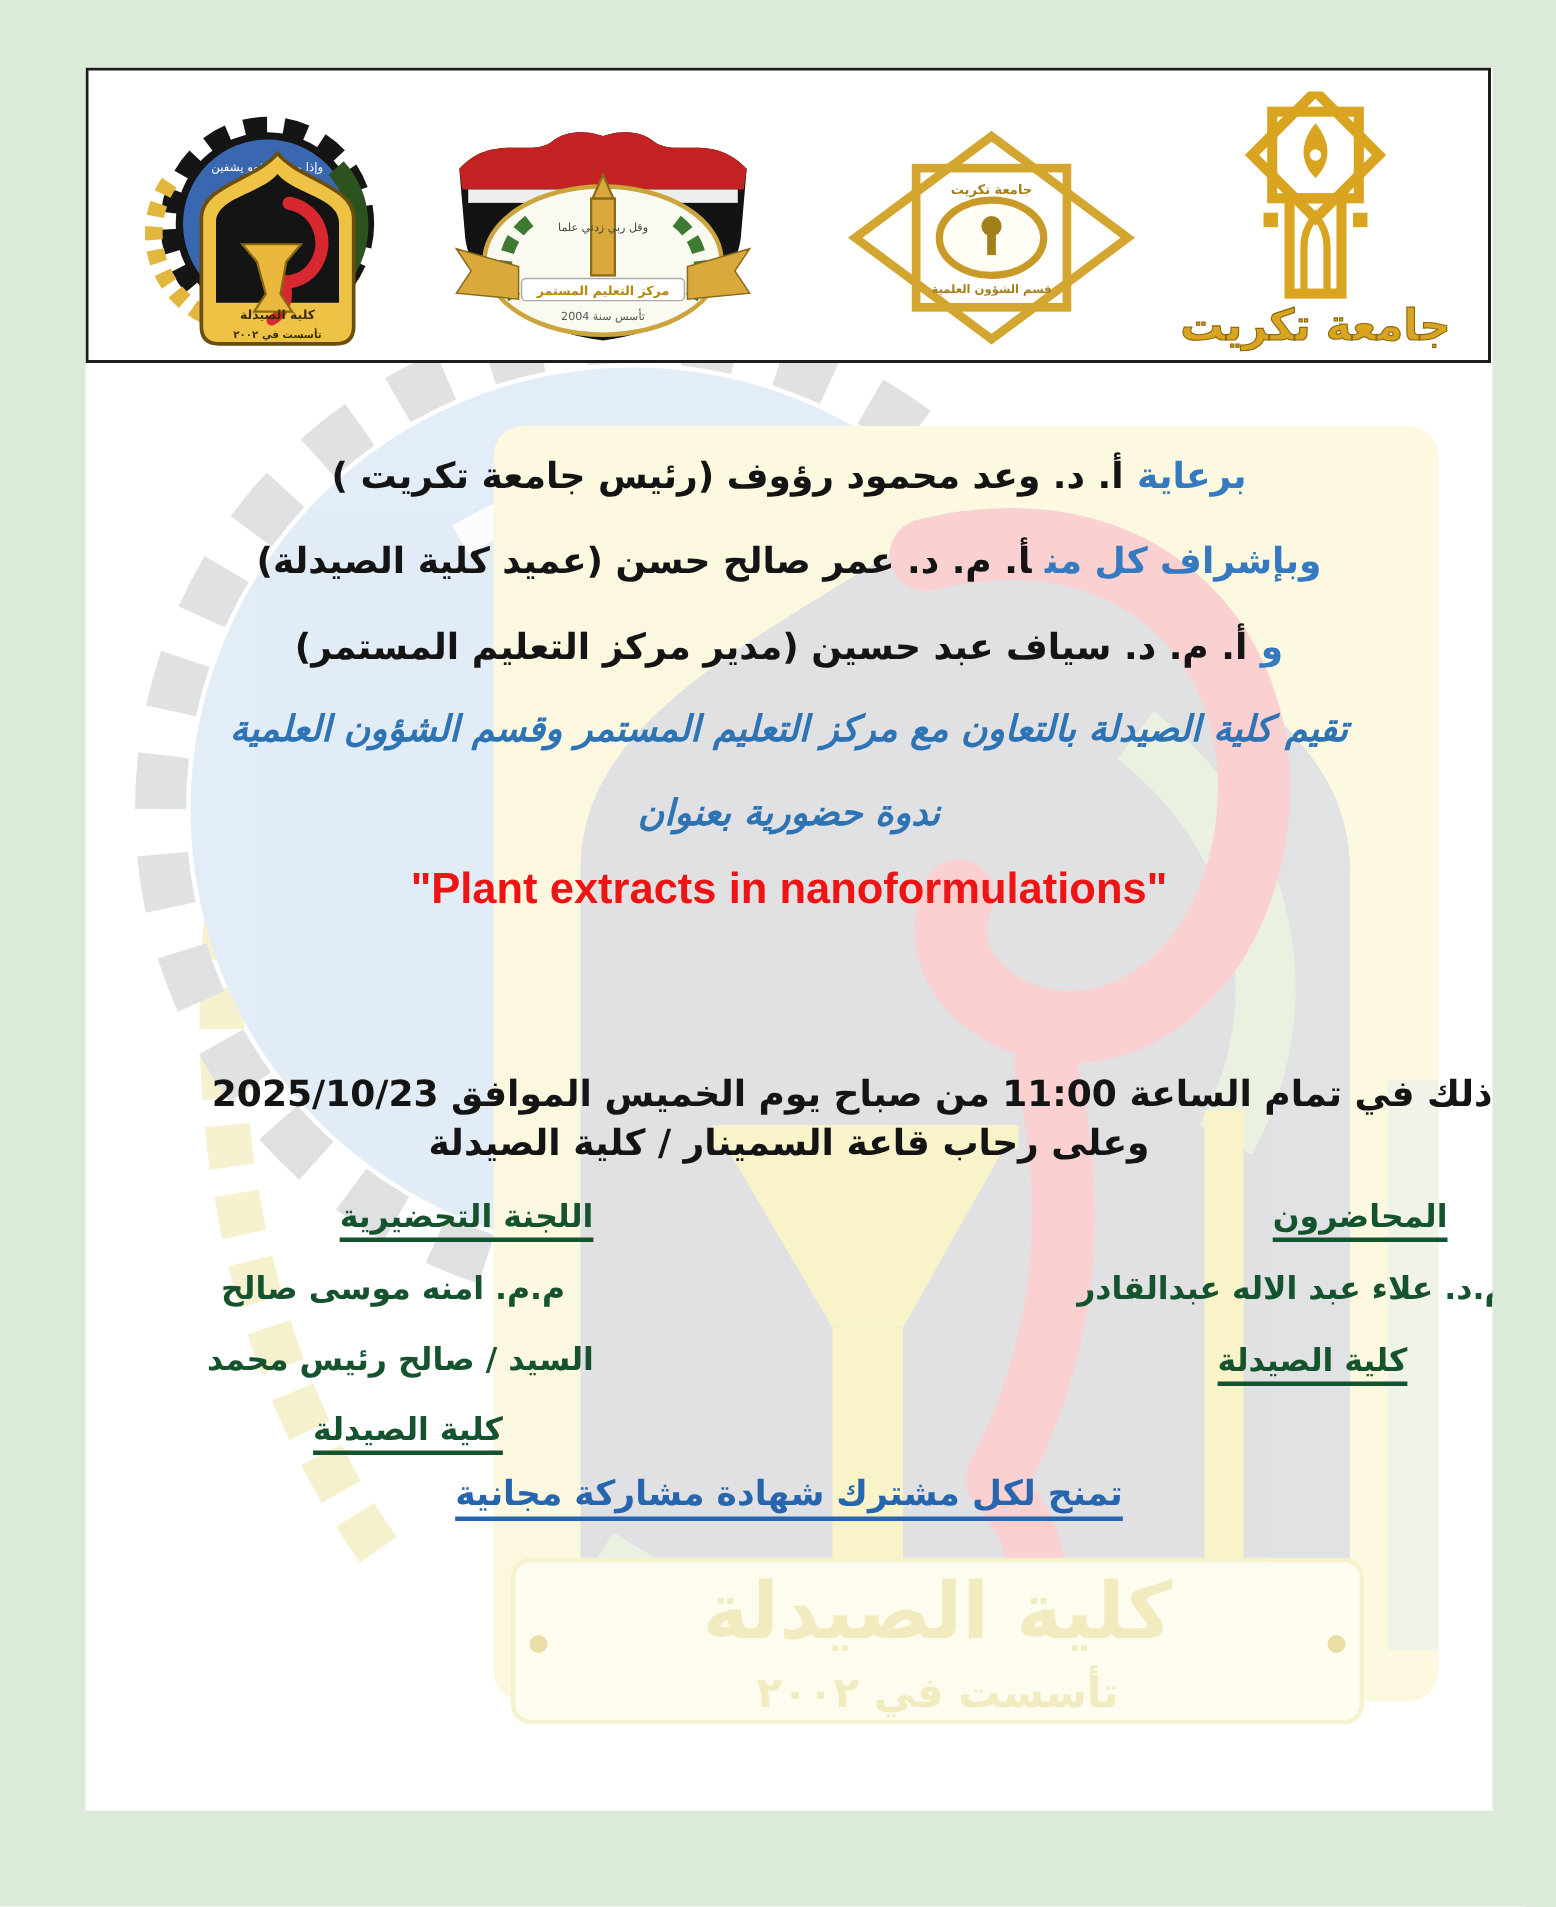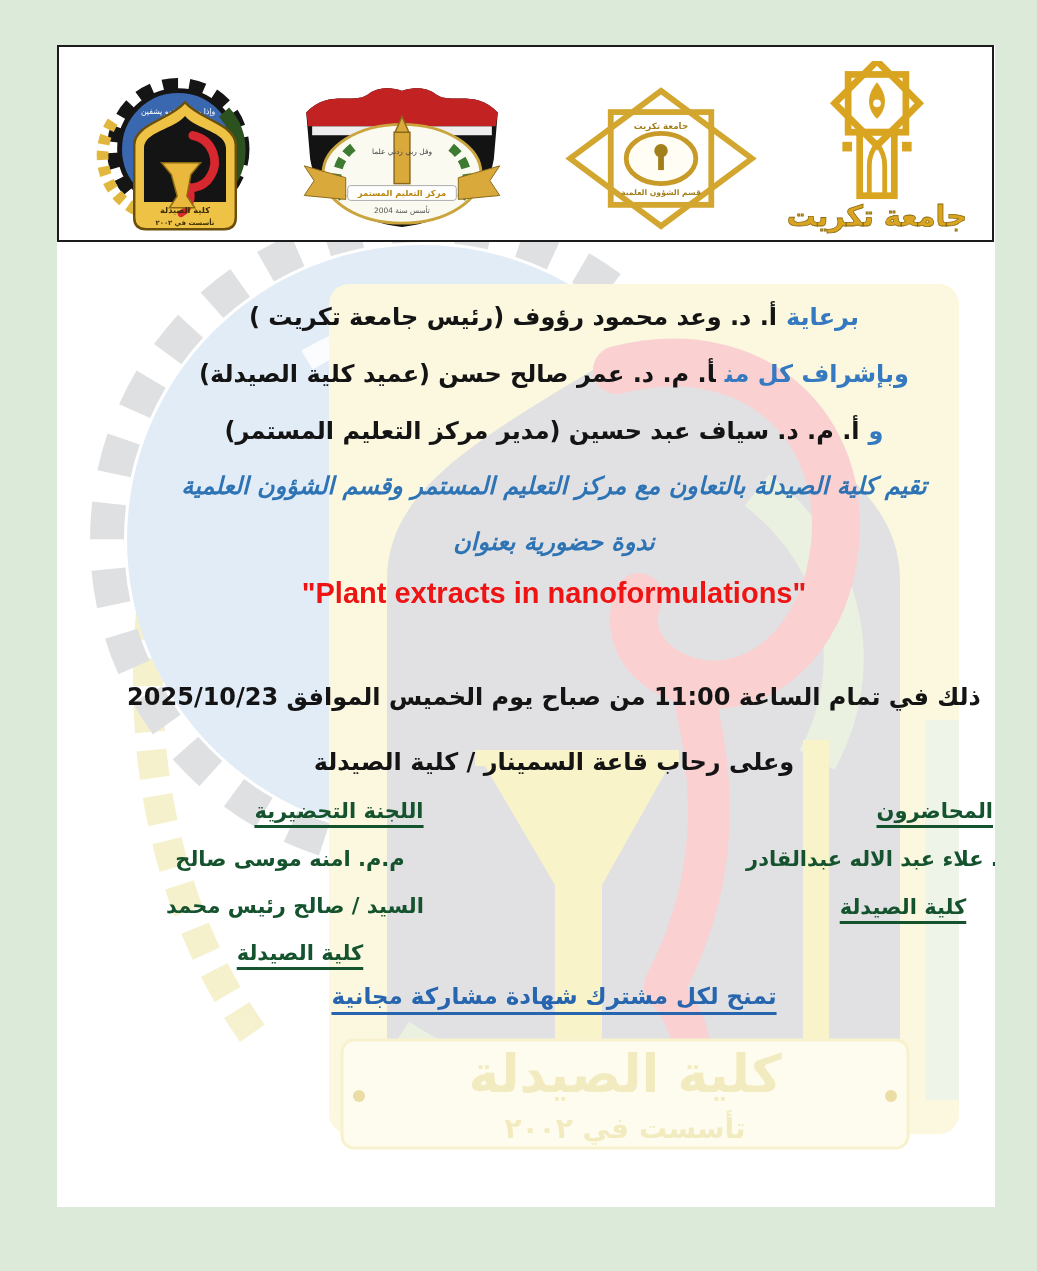--- a/index.html
+++ b/index.html
@@ -18,21 +18,21 @@
   }
   .header-box{
     position:absolute;left:0;top:0;
     width:933px;height:193px;
     background:#ffffff;
     border:2.5px solid #1c1c1c;
     z-index:3;
   }
   .logo{position:absolute;}
   .watermark{position:absolute;left:0;top:195px;width:938px;height:970px;z-index:1;}
-  .content{position:absolute;left:0;top:0;width:938px;height:1162px;z-index:2;margin-left:28px;}
+  .content{position:absolute;left:0;top:0;width:938px;height:1162px;z-index:2;}
   .line{
     position:absolute;left:0;right:0;text-align:center;
     direction:rtl;font-weight:bold;color:#141414;
     font-size:24px;line-height:40px;white-space:nowrap;
   }
   .lead{color:#3579c0;margin-inline-end:9px;}
   .blue{color:#2e74b5;font-style:italic;}
   .title-en{
     position:absolute;left:0;right:0;text-align:center;
     font-family:"Liberation Sans","DejaVu Sans",sans-serif;
@@ -167,21 +167,21 @@
     <div class="line" style="top:309px;">
       <span class="lead">وبإشراف كل من</span><span>أ. م. د. عمر صالح حسن (عميد كلية الصيدلة)</span>
     </div>
 
     <div class="line blue" style="top:421px;">تقيم كلية الصيدلة بالتعاون مع مركز التعليم المستمر وقسم الشؤون العلمية</div>
 
     <div class="line blue" style="top:477px;">ندوة حضورية بعنوان</div>
 
     <div class="title-en" style="top:532px;">"Plant extracts in nanoformulations"</div>
 
-    <div class="line" style="top:632px;">ذلك في تمام الساعة 11:00 من صباح يوم الخميس الموافق 2025/10/23</div>
+    <div class="line" style="top:664px;text-align:right;">ذلك في تمام الساعة 11:00 من صباح يوم الخميس الموافق 2025/10/23</div>
 
     <div class="line" style="top:697px;">وعلى رحاب قاعة السمينار / كلية الصيدلة</div>
 
     <div class="col-item und" style="top:748px;right:30px;">المحاضرون</div>
     <div class="col-item" style="top:796px;right:-10px;">م.د. علاء عبد الاله عبدالقادر</div>
     <div class="col-item und centered" style="top:844px;right:55px;width:130px;">كلية الصيدلة</div>
 
     <div class="col-item und centered" style="top:748px;left:124px;width:260px;">اللجنة التحضيرية</div>
     <div class="col-item centered" style="top:796px;left:35px;width:340px;">م.م. امنه موسى صالح</div>
     <div class="col-item centered" style="top:843px;left:40px;width:340px;">السيد / صالح رئيس محمد</div>

